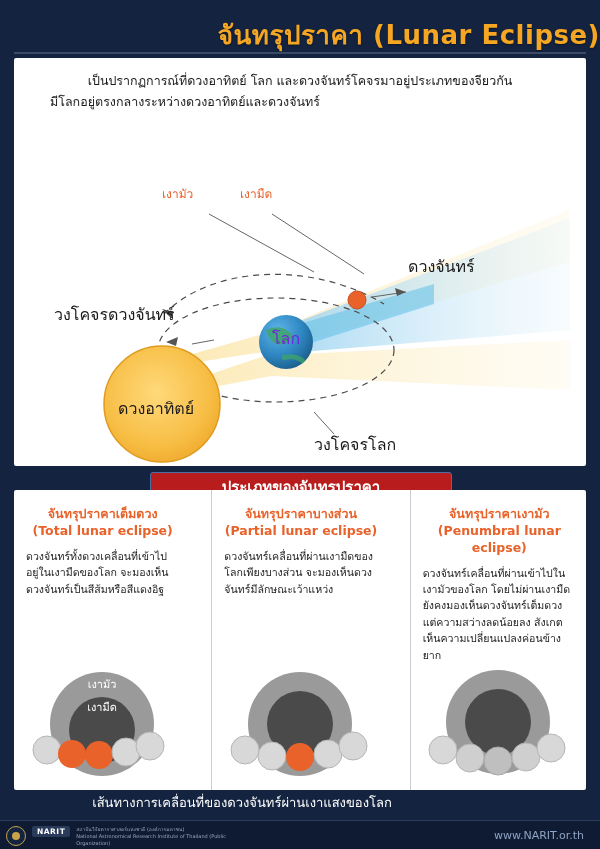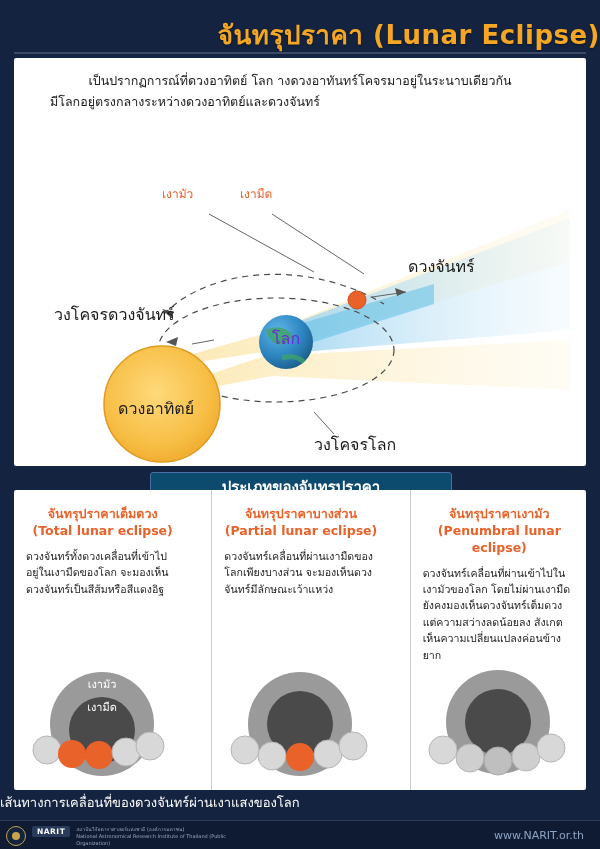--- a/index.html
+++ b/index.html
@@ -42,21 +42,21 @@
   .diagram svg{display:block;}
 
   .dlabel{
     position:absolute;font-size:16px;color:#1b1b1b;white-space:nowrap;
   }
   .dlabel.orange{color:#e8622a;font-size:12px;}
 
   
   .types-header{
     position:absolute;top:472px;left:150px;width:300px;height:28px;
-    background:#0c4a6e;border:1px solid #4a6fa5;border-radius:3px;
+    background:#b91c1c;border:1px solid #4a6fa5;border-radius:3px;
     display:flex;align-items:center;justify-content:center;
   }
   .types-header span{color:#ffffff;font-size:15px;font-weight:bold;}
 
   
   .cards{
     position:absolute;top:490px;left:14px;width:572px;height:300px;
     background:#ffffff;border-radius:2px;
     display:flex;
     gap:22px;
@@ -71,21 +71,21 @@
   }
   .card h3 .en{display:block;}
   .card p{
     margin:8px 0 0 0;font-size:10.6px;line-height:1.55;color:#1b1b1b;
   }
   .card .fig{position:absolute;bottom:10px;left:0;width:100%;height:118px;}
   .card .fig svg{display:block;margin:0 auto;}
 
   
   .footer-text{
-    position:absolute;top:792px;left:0;width:484px;text-align:left;
+    position:absolute;top:792px;left:0;width:484px;text-align:center;
     color:#ffffff;font-size:13px;
   }
   .footer-bar{
     position:absolute;top:820px;left:0;width:600px;height:29px;
     background:#0f1b33;border-top:1px solid #2c3c5b;
   }
   .logo-wrap{position:absolute;top:5px;left:6px;display:flex;align-items:flex-start;gap:6px;}
   .logo-circle{
     width:18px;height:18px;border-radius:50%;border:1px solid #c8a34a;
     background:#14233f;display:flex;align-items:center;justify-content:center;
@@ -106,21 +106,21 @@
 <div class="page">
 
   <div class="title-bar">
     <div class="title">จันทรุปราคา (Lunar Eclipse)</div>
   </div>
   <div class="title-rule"></div>
 
   <div class="main-panel">
 
     <div class="intro">
-      <span>เป็นปรากฏการณ์ที่ดวงอาทิตย์ โลก างดวงอาทันทร์โคจรมาอยู่ในระนาบเดียวกัน</span>
+      <span>เป็นปรากฏการณ์ที่ดวงอาทิตย์ โลก และดวงจันทร์โคจรมาอยู่ประเภทของจียวกัน</span>
       <span class="l2">มีโลกอยู่ตรงกลางระหว่างดวงอาทิตย์และดวงจันทร์</span>
     </div>
 
     <div class="diagram">
       <svg width="572" height="320" viewBox="0 0 572 320">
         <defs>
           <radialGradient id="sunGrad" cx="45%" cy="40%" r="65%">
             <stop offset="0%" stop-color="#FFD97A"></stop>
             <stop offset="70%" stop-color="#F7BE45"></stop>
             <stop offset="100%" stop-color="#EFA92C"></stop>

